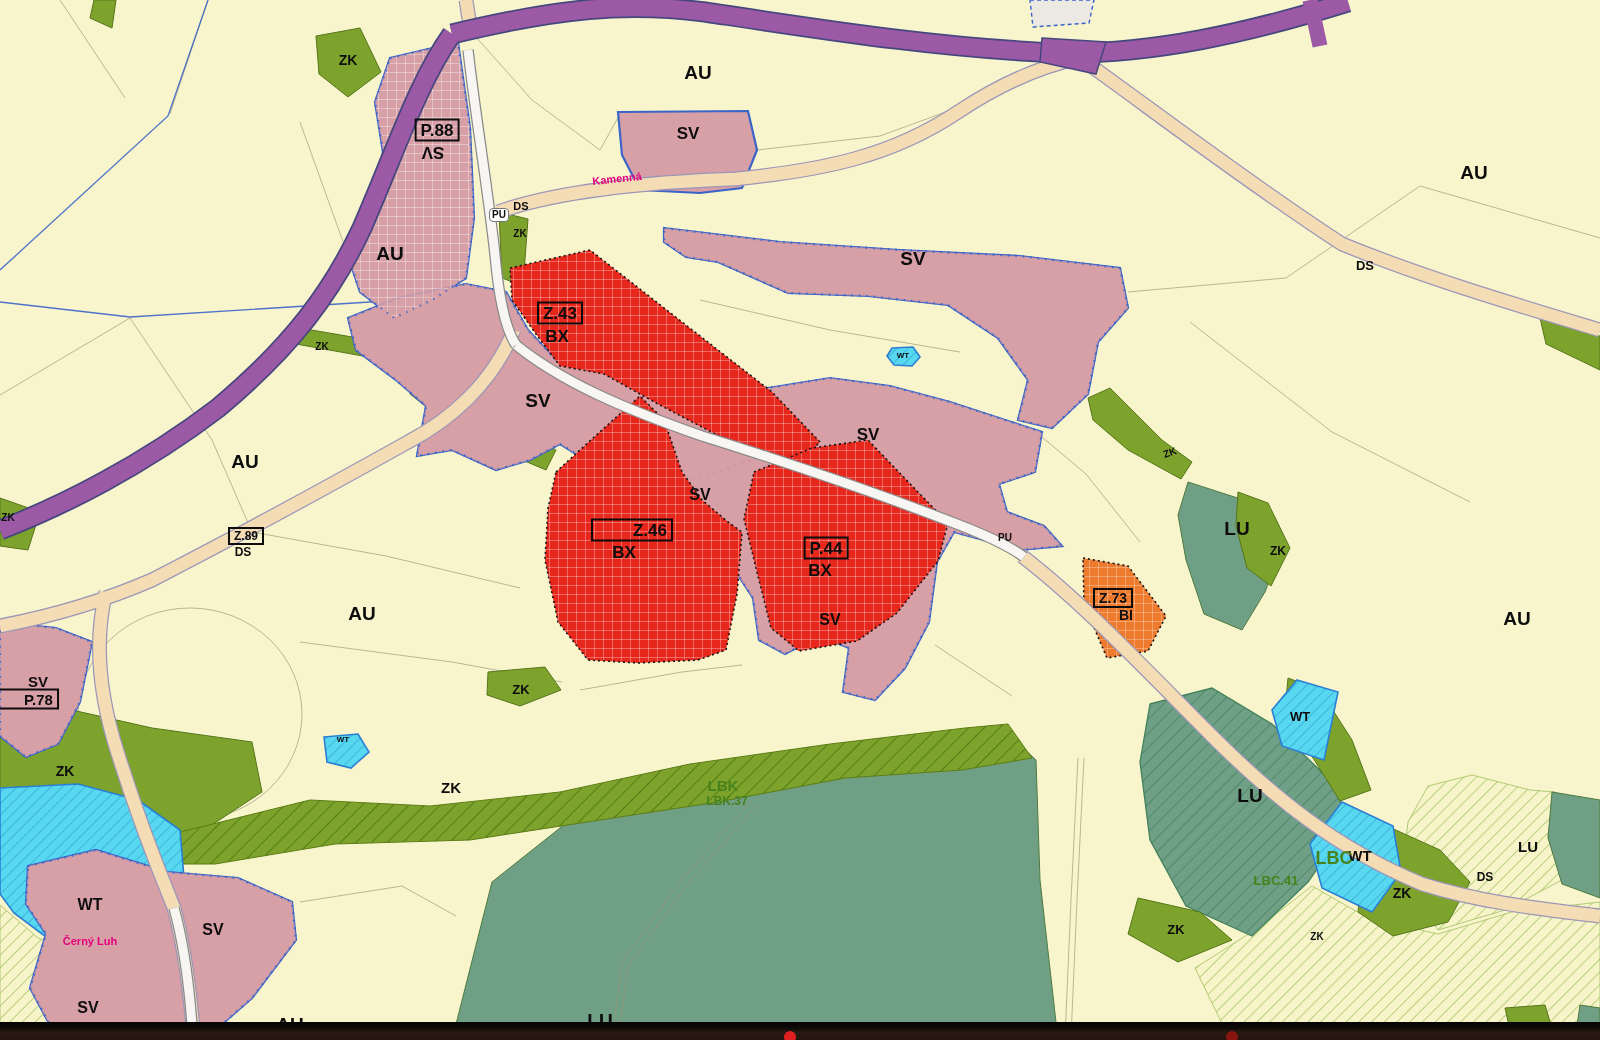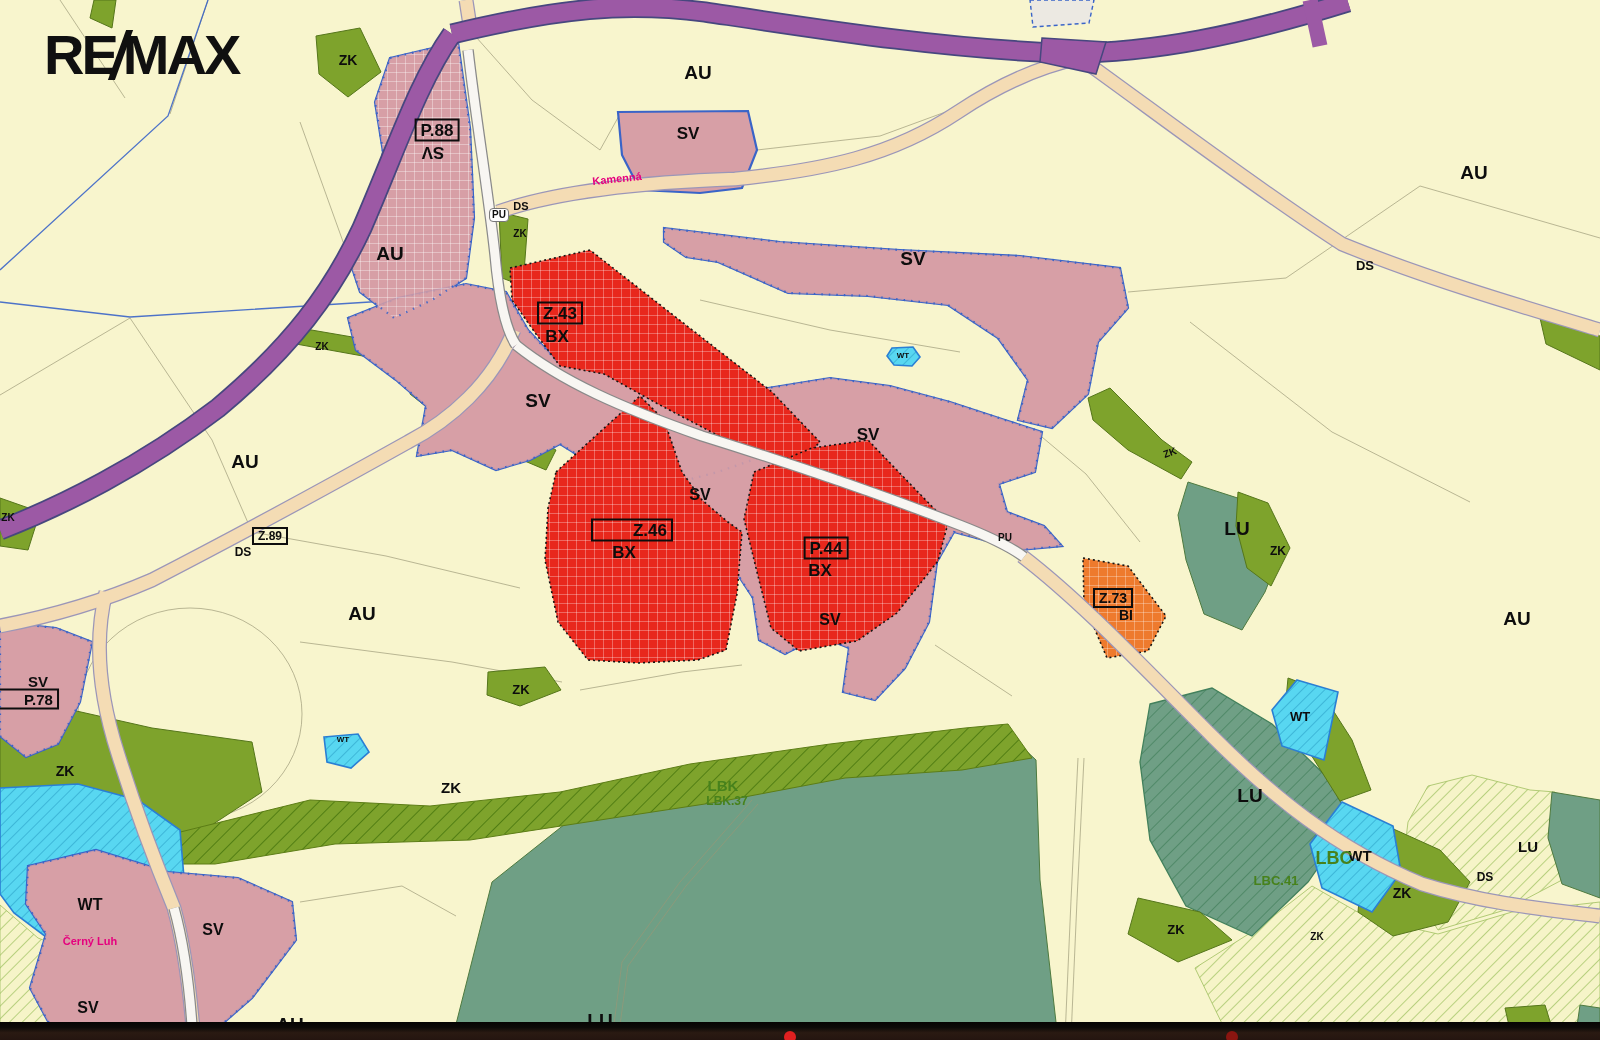--- a/index.html
+++ b/index.html
@@ -256,38 +256,33 @@
       <div class="zl" style="left: 1176px; top: 929px; font-size: 13px; transform: translate(-50%, -50%);">ZK</div>
       <div class="zl" style="left: 213px; top: 930px; font-size: 16px; transform: translate(-50%, -50%);">SV</div>
       <div class="zl" style="left: 1317px; top: 937px; font-size: 10px; transform: translate(-50%, -50%);">ZK</div>
       <div class="zl" style="left: 88px; top: 1008px; font-size: 16px; transform: translate(-50%, -50%);">SV</div>
       <div class="zl" style="left: 600px; top: 1020px; font-size: 19px; transform: translate(-50%, -50%);">LU</div>
       <div class="zl" style="left: 290px; top: 1024px; font-size: 19px; transform: translate(-50%, -50%);">AU</div>
       <div class="zl boxlbl" style="left: 437px; top: 130px; font-size: 17px; transform: translate(-50%, -50%);">P.88</div>
       <div class="zl" style="left: 433px; top: 152px; font-size: 17px; transform: translate(-50%, -50%) rotate(180deg);">SV</div>
       <div class="zl boxlbl" style="left: 560px; top: 313px; font-size: 17px; transform: translate(-50%, -50%);">Z.43</div>
       <div class="zl" style="left: 557px; top: 336px; font-size: 17px; transform: translate(-50%, -50%);">BX</div>
-      <div class="zl boxlbl" style="left: 246px; top: 536px; font-size: 12px; transform: translate(-50%, -50%); margin-left: 24px;">Z.89</div>
+      <div class="zl boxlbl" style="left: 246px; top: 536px; font-size: 12px; transform: translate(-50%, -50%);">Z.89</div>
       <div class="zl" style="left: 243px; top: 552px; font-size: 12px; transform: translate(-50%, -50%);">DS</div>
       <div class="zl boxlbl" style="left: 632px; top: 530px; font-size: 17px; transform: translate(-50%, -50%); padding-left: 40px;">Z.46</div>
       <div class="zl" style="left: 624px; top: 552px; font-size: 17px; transform: translate(-50%, -50%);">BX</div>
       <div class="zl boxlbl" style="left: 826px; top: 548px; font-size: 17px; transform: translate(-50%, -50%);">P.44</div>
       <div class="zl" style="left: 820px; top: 570px; font-size: 17px; transform: translate(-50%, -50%);">BX</div>
       <div class="zl boxlbl" style="left: 1113px; top: 598px; font-size: 14px; transform: translate(-50%, -50%);">Z.73</div>
       <div class="zl" style="left: 1126px; top: 615px; font-size: 14px; transform: translate(-50%, -50%);">BI</div>
       <div class="zl boxlbl" style="left: 22px; top: 699px; font-size: 15px; transform: translate(-50%, -50%); padding-left: 37px;">P.78</div>
       <div class="zl" style="left: 38px; top: 681px; font-size: 15px; transform: translate(-50%, -50%);">SV</div>
       <div class="zl magenta" style="left: 617px; top: 179px; font-size: 11px; transform: translate(-50%, -50%) rotate(-6deg);">Kamenná</div>
       <div class="zl magenta" style="left: 84px; top: 941px; font-size: 11px; transform: translate(-50%, -50%); padding-left: 12px;">Černý Luh</div>
     </div>
 
-<div id="remax-logo">
-  <span>RE</span>
-  <span class="slash"></span>
-  <span>MAX</span>
-</div>
 
 <div id="bottom-bar">
   <span class="dot" style="left:784px"></span>
   <span class="dot dim" style="left:1226px"></span>
 </div>
 
 </div>
 
 </body></html>

